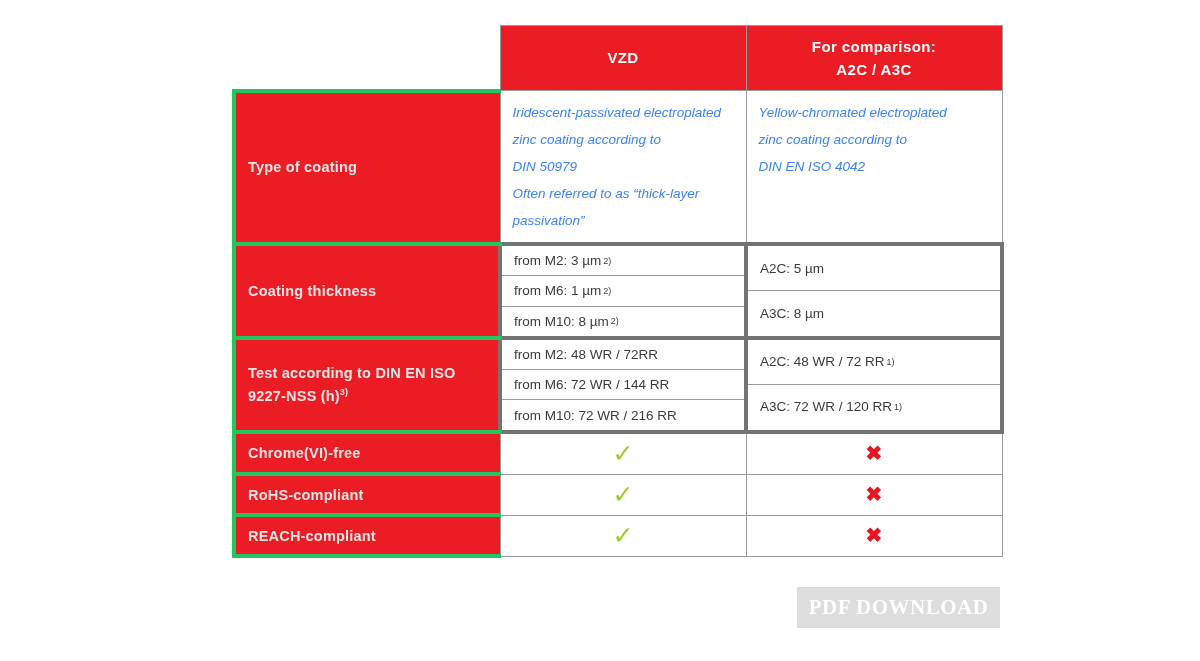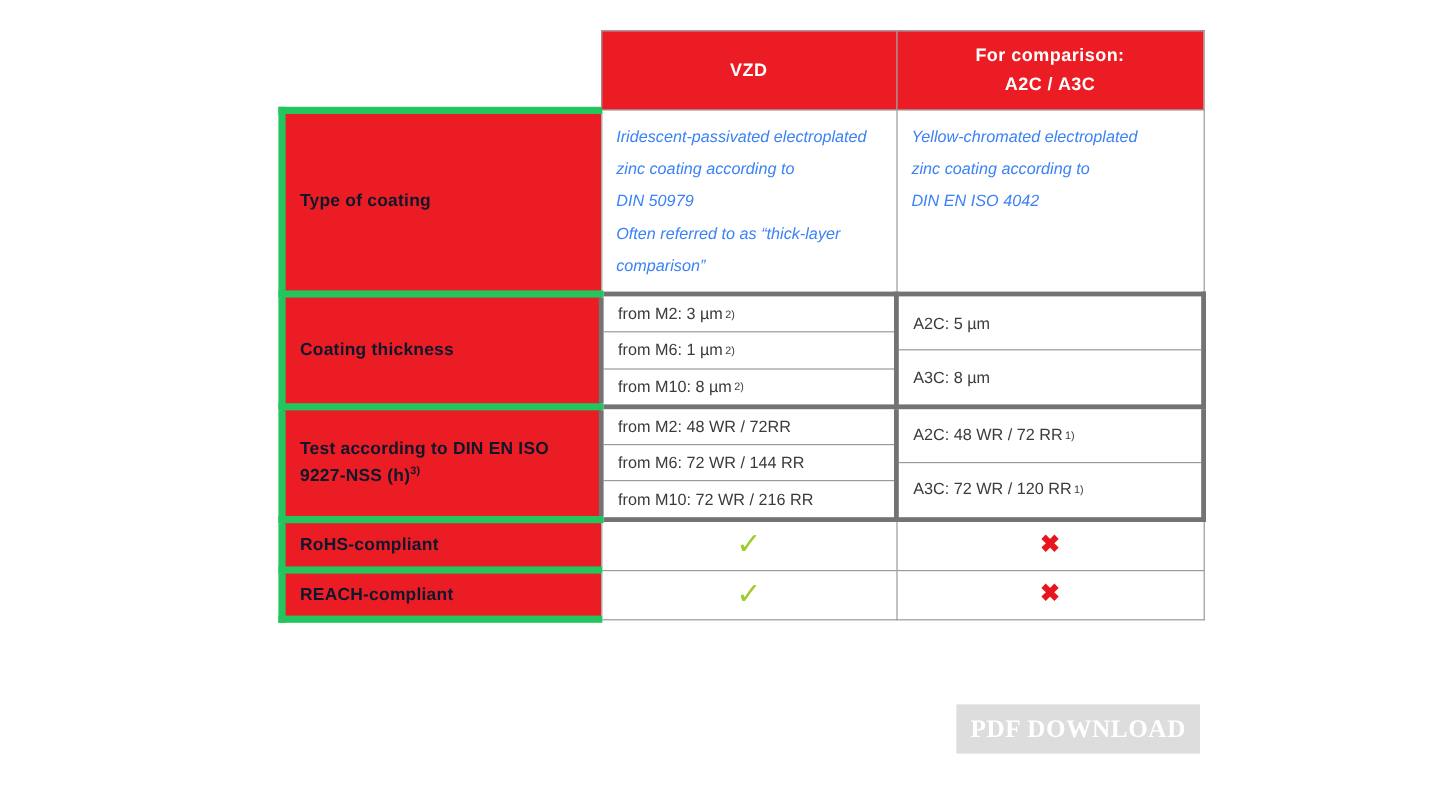--- a/index.html
+++ b/index.html
@@ -40,28 +40,28 @@
     border:1px solid #9a9a9a;
     height:61px;
     padding:0 6px;
   }
   .hdr-cell .l1{display:block;line-height:1.55;}
   .hdr-cell .l2{display:block;line-height:1.55;}
 
   
   .lbl{
     background:#ec1c24;
-    color:#0f172a;
+    color:#e5e5e5;
     font-weight:bold;
     font-size:14.5px;
     letter-spacing:.2px;
     line-height:1.55;
     vertical-align:middle;
     padding:6px 0 6px 12px;
-    border:6px solid #22c55e;
+    border:4px solid #22c55e;
     border-right:1px solid #9a9a9a;
   }
   .lbl sup{font-size:9px;vertical-align:super;font-weight:bold;}
 
   
   .cell{
     background:#ffffff;
     color:#3b82f6;
     font-size:13.5px;
     line-height:2.0;
@@ -194,21 +194,21 @@
     </td>
   </tr>
 
   <tr>
     <td class="lbl">Type of coating</td>
     <td class="cell">
       <p>Iridescent-passivated electroplated</p>
       <p>zinc coating according to</p>
       <p>DIN 50979</p>
       <p>Often referred to as “thick-layer</p>
-      <p>comparison”</p>
+      <p>passivation”</p>
     </td>
     <td class="cell">
       <p>Yellow-chromated electroplated</p>
       <p>zinc coating according to</p>
       <p>DIN EN ISO 4042</p>
     </td>
   </tr>
 
   <tr>
     <td class="lbl">Coating thickness</td>
@@ -258,20 +258,29 @@
             <sup>1)</sup>
           </div>
       <div class="sub">
             <span>A3C: 72 WR / 120 RR</span>
             <sup>1)</sup>
           </div>
     </td>
   </tr>
 
 
+  <tr>
+    <td class="lbl">Chrome(VI)-free</td>
+    <td class="mark">
+      <span class="tick">✓</span>
+    </td>
+    <td class="mark">
+      <span class="cross">✖</span>
+    </td>
+  </tr>
 
   <tr>
     <td class="lbl">RoHS-compliant</td>
     <td class="mark">
       <span class="tick">✓</span>
     </td>
     <td class="mark">
       <span class="cross">✖</span>
     </td>
   </tr>

